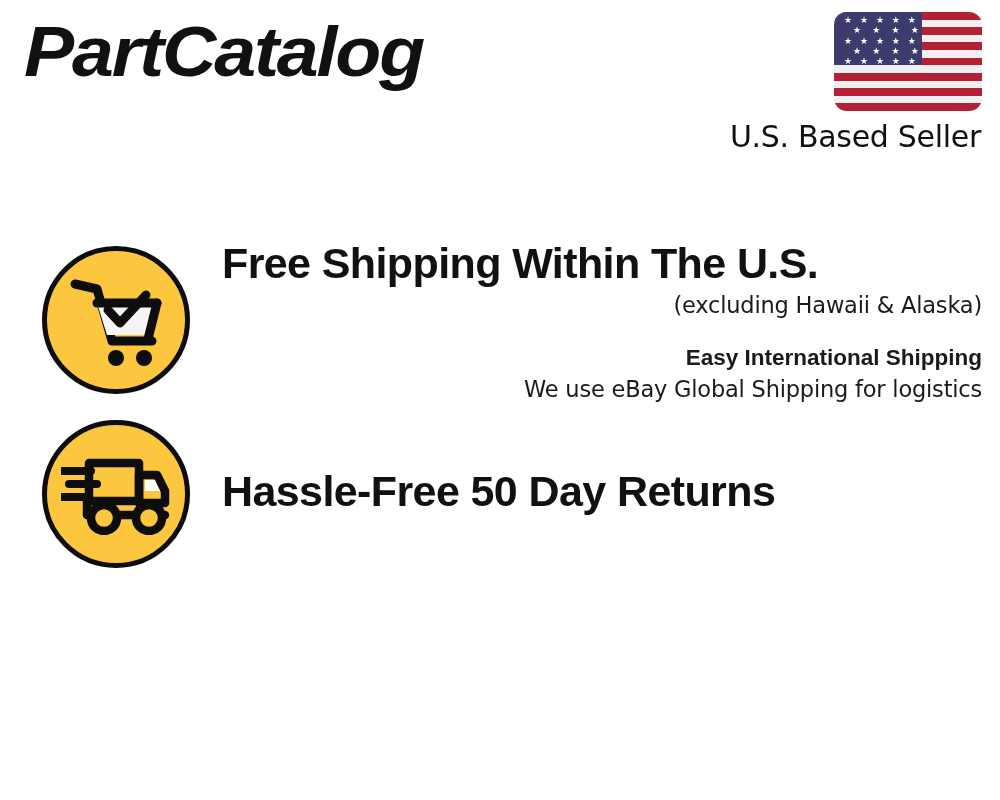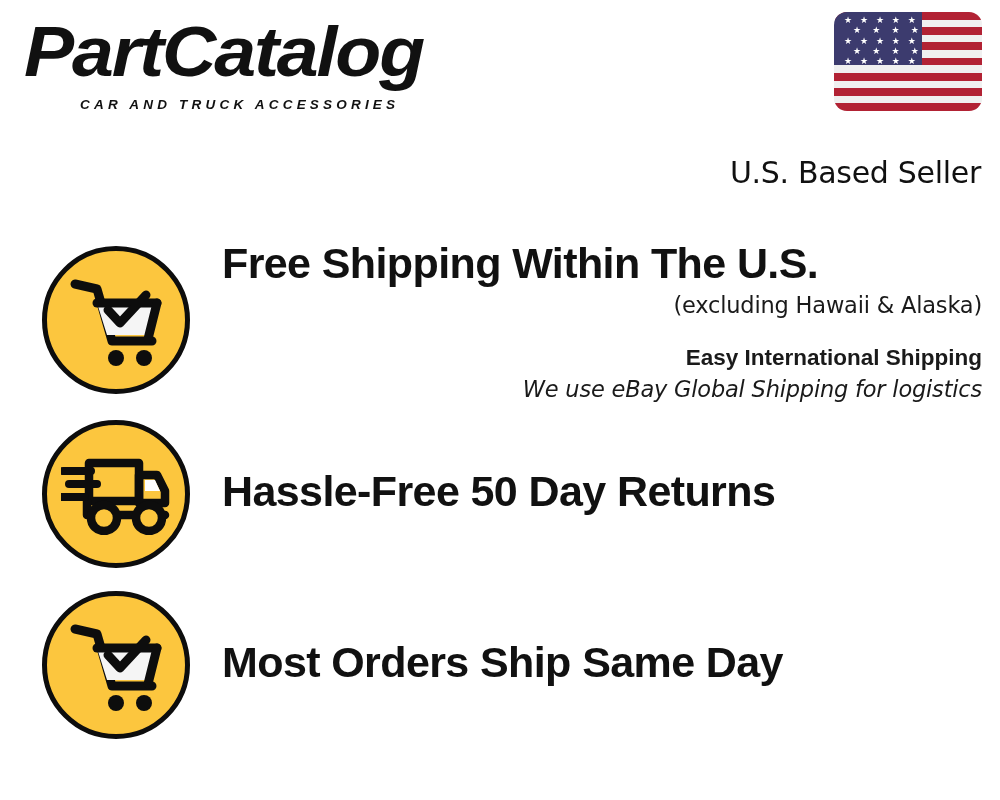--- a/index.html
+++ b/index.html
@@ -125,21 +125,20 @@
     position: absolute;
     right: 1px;
     top: 108px;
     font-family: "DejaVu Sans", "Liberation Sans", sans-serif;
     font-size: 30px;
     font-weight: 400;
     letter-spacing: -0.3px;
     line-height: 1.25;
     color: #111111;
     white-space: nowrap;
-    margin-top: 36px;
   }
 
   
   #features {
     position: absolute;
     left: 0;
     top: 0;
     width: 988px;
     height: 800px;
   }
@@ -198,33 +197,32 @@
   }
   .feature-sub.bold {
     font-family: "Liberation Sans Narrow", "Liberation Sans", sans-serif;
     font-weight: 700;
     font-size: 22.5px;
     letter-spacing: 0px;
   }
   #feature-row-0 .feature-title { margin-top: -6px; }
   #feature-row-0 .feature-sub-1 { margin-top: 4px; }
   #feature-row-0 .feature-sub-2 { margin-top: 22px; }
-  #feature-row-0 .feature-sub-3 { margin-top: 1px; font-style: italic; }
+  #feature-row-0 .feature-sub-3 { margin-top: 1px; }
 
   #feature-row-1 .feature-text { top: 48px; }
   #feature-row-2 .feature-text { top: 48px; }
 </style>
 </head>
 <body>
 
 <div id="header">
 
   <div id="brand-logo">
     <div id="brand-wordmark">PartCatalog</div>
-    <div id="brand-tagline">CAR AND TRUCK ACCESSORIES</div>
     <div id="brand-rule"></div>
   </div>
 
   <div id="seller-badge">
 
     <div id="us-flag-icon">
       <div class="stripe red" style="top:0%"></div>
       <div class="stripe white" style="top:7.692%"></div>
       <div class="stripe red" style="top:15.385%"></div>
       <div class="stripe white" style="top:23.077%"></div>
@@ -313,30 +311,14 @@
         <path d="M0 44 L24 44" stroke="#0d0d0d" stroke-width="8" stroke-linecap="round"></path>
         <circle cx="43" cy="65" r="13" fill="#fcc63e" stroke="#0d0d0d" stroke-width="8.5"></circle>
         <circle cx="88" cy="65" r="13" fill="#fcc63e" stroke="#0d0d0d" stroke-width="8.5"></circle>
       </svg>
     </div>
     <div class="feature-text">
       <div class="feature-title">Hassle-Free 50 Day Returns</div>
     </div>
   </div>
 
-  <div class="feature-row" id="feature-row-2">
-    <div class="feature-badge">
-      <svg width="104" height="94" viewBox="0 0 104 94" fill="none" aria-hidden="true">
-        <path d="M11 11 L33 16 L48 68 L88 68" stroke="#0d0d0d" stroke-width="9" stroke-linecap="round" stroke-linejoin="round" fill="none"></path>
-        <path d="M33 30 L93 30 L84 62 L43 62 Z" fill="#f5f5f5"></path>
-        <path d="M33 30 L93 30" stroke="#0d0d0d" stroke-width="9" stroke-linecap="round"></path>
-        <path d="M93 30 L84 66" stroke="#0d0d0d" stroke-width="9" stroke-linecap="round"></path>
-        <path d="M44 37 L56 50 L82 22" stroke="#0d0d0d" stroke-width="9" stroke-linecap="round" stroke-linejoin="round" fill="none"></path>
-        <circle cx="52" cy="85" r="8" fill="#0d0d0d"></circle>
-        <circle cx="80" cy="85" r="8" fill="#0d0d0d"></circle>
-      </svg>
-    </div>
-    <div class="feature-text">
-      <div class="feature-title">Most Orders Ship Same Day</div>
-    </div>
-  </div>
 
 </div>
 
 </body></html>

